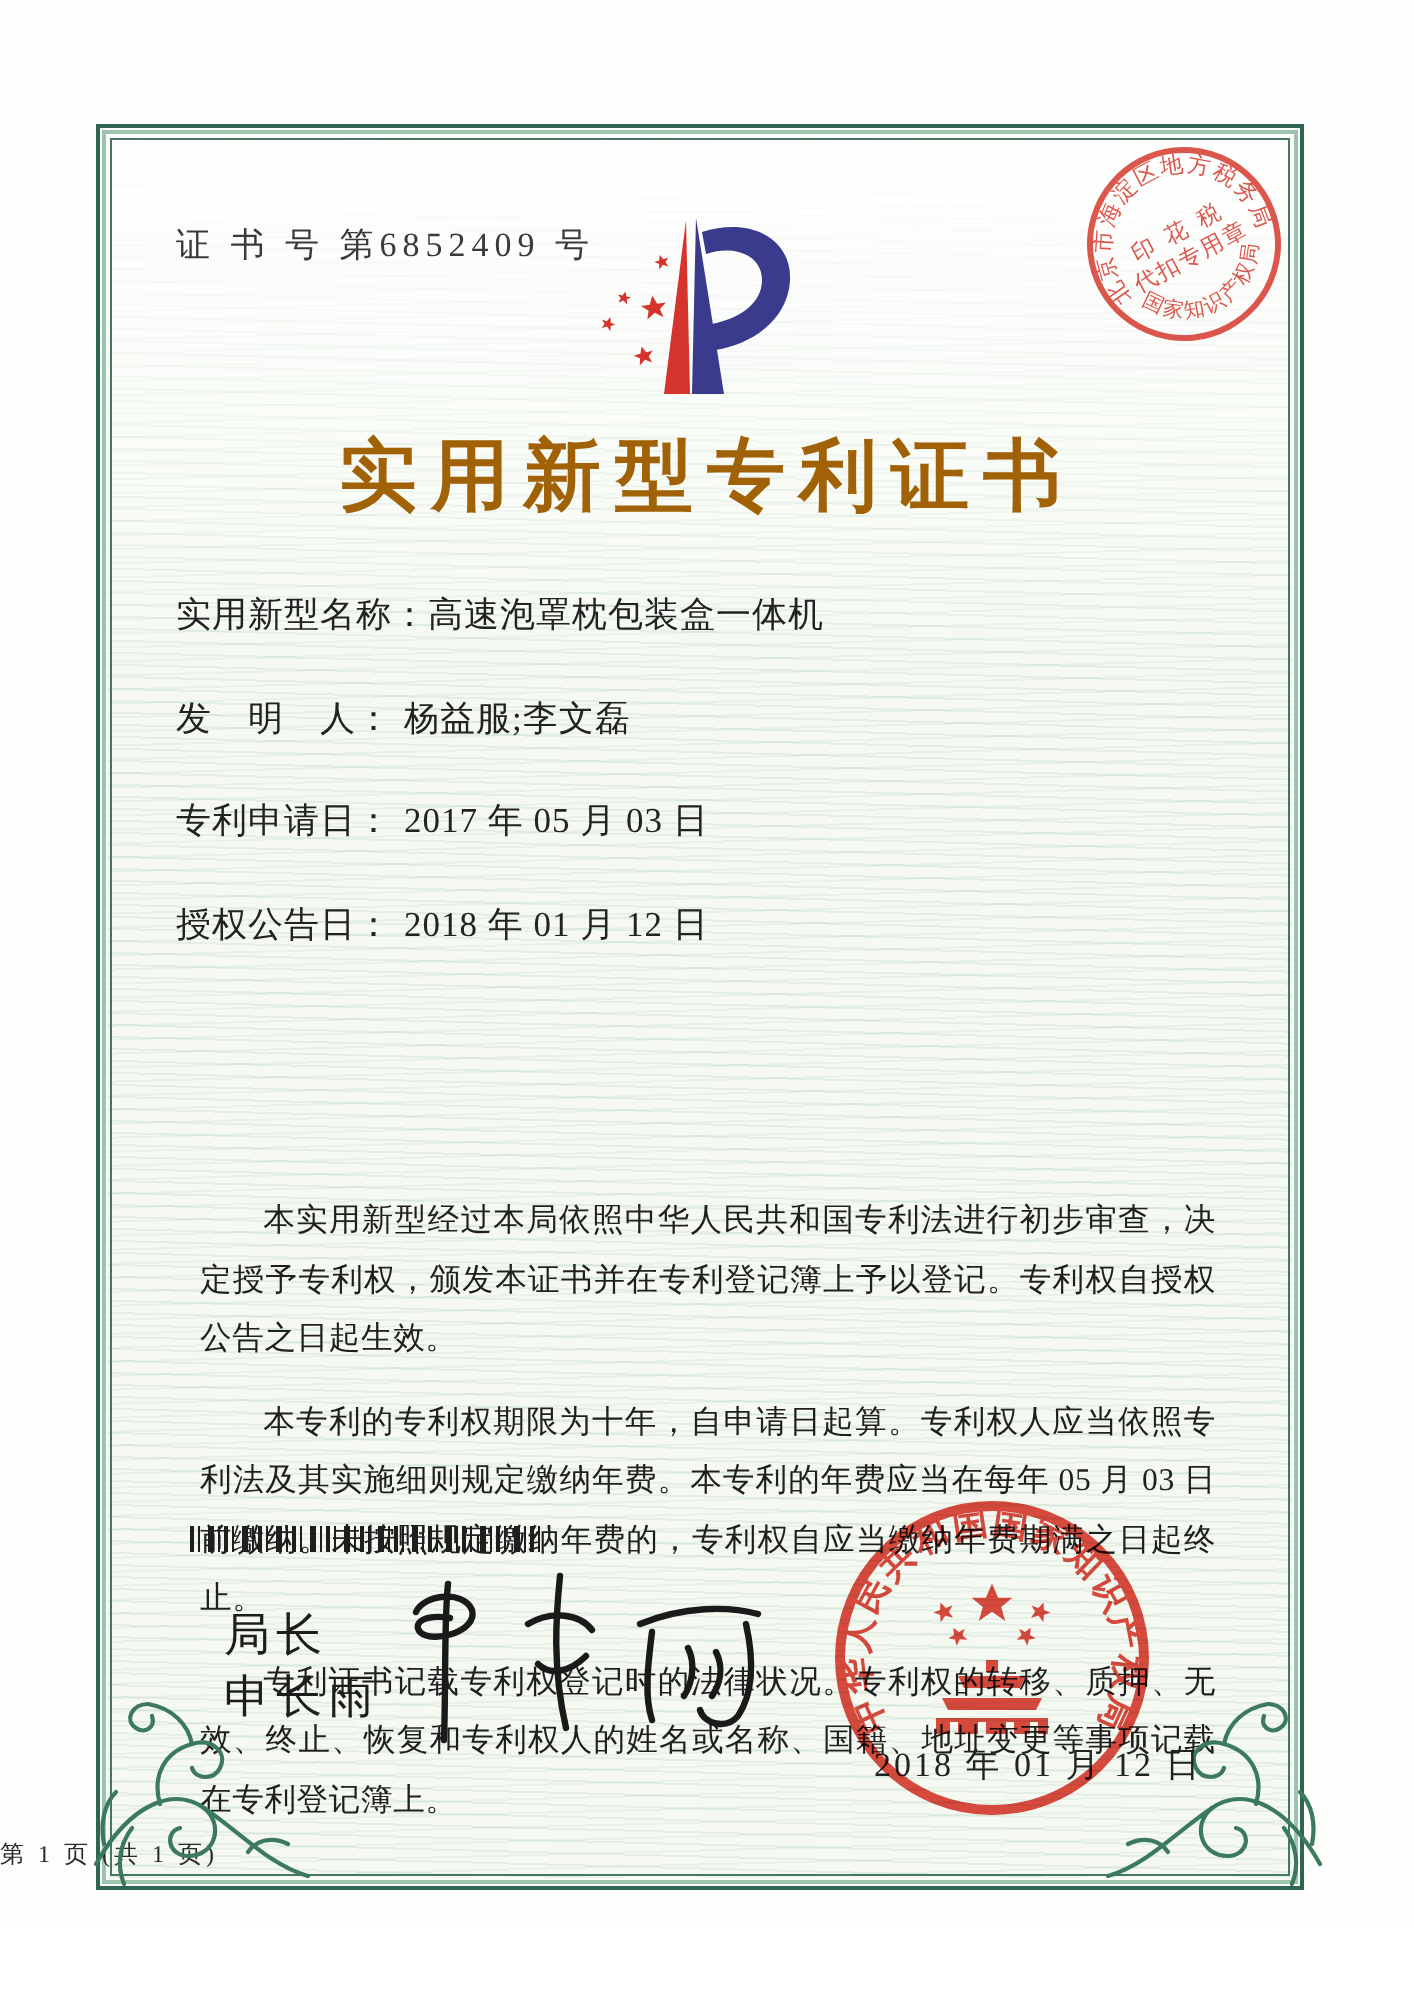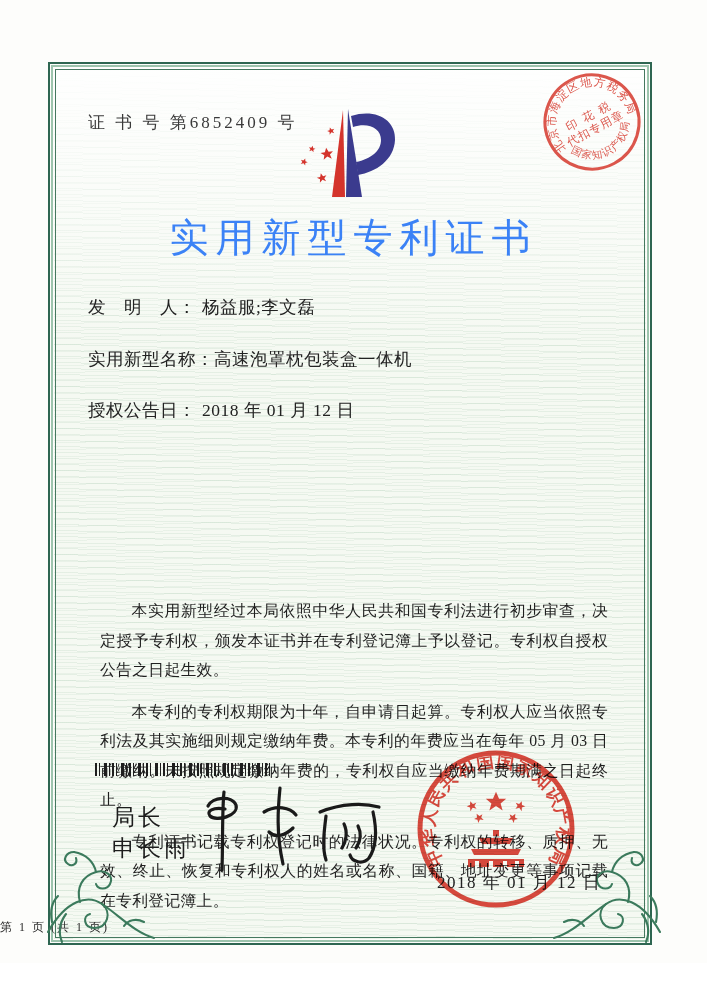--- a/index.html
+++ b/index.html
@@ -19,22 +19,22 @@
            repeating-linear-gradient(-1.5deg, rgba(125,175,140,.10) 0 1px, rgba(0,0,0,0) 1px 7px);}
 
   .flourish{position:absolute;z-index:3;}
   .flourish.right{transform:scaleX(-1);}
 
   
   .cert-no{position:absolute;left:88px;top:111px;font-size:17px;letter-spacing:3px;color:#3a3a3a;z-index:2;}
   .logo{position:absolute;left:288px;top:98px;z-index:2;}
   .tax-seal{position:absolute;left:540px;top:70px;z-index:2;transform:rotate(-28deg);opacity:.85;}
 
-  .title{position:absolute;left:0;right:0;top:211px;text-align:center;font-size:39px;font-weight:400;
-         letter-spacing:7px;color:#3b82f6;z-index:2;}
+  .title{position:absolute;left:0;right:0;top:211px;text-align:center;font-size:39px;font-weight:700;
+         letter-spacing:7px;color:#a16207;z-index:2;}
 
   
   .fields{position:absolute;left:88px;top:295px;z-index:2;font-size:17.5px;color:#222;}
   .field-row{height:51.5px;letter-spacing:.5px;}
   .field-label{display:inline-block;min-width:114px;}
 
   
   .body-text{position:absolute;left:88px;width:532px;top:584px;z-index:2;font-size:15.8px;
              line-height:29.5px;color:#1f1f1f;text-align:justify;}
   .body-text p{margin:12px;text-indent:2em;letter-spacing:.3px;}
@@ -128,24 +128,27 @@
     <path id="taxBottom" d="M20,70 A37,37 0 0 0 84,70" fill="none"></path>
     <text font-size="10.5" fill="#d63a2e" letter-spacing="1">
       <textPath href="#taxBottom" startOffset="50%" text-anchor="middle">国家知识产权局</textPath>
     </text>
   </svg>
 
   <div class="title">实用新型专利证书</div>
 
   <div class="fields">
     <div class="field-row">
+      <span class="field-label">实用新型名称：</span><span class="field-value">高速泡罩枕包装盒一体机</span>
+    </div>
+    <div class="field-row">
       <span class="field-label">发　明　人：</span><span class="field-value">杨益服;李文磊</span>
     </div>
     <div class="field-row">
-      <span class="field-label">实用新型名称：</span><span class="field-value">高速泡罩枕包装盒一体机</span>
+      <span class="field-label">专利申请日：</span><span class="field-value">2017 年 05 月 03 日</span>
     </div>
     <div class="field-row">
       <span class="field-label">授权公告日：</span><span class="field-value">2018 年 01 月 12 日</span>
     </div>
   </div>
 
   <div class="body-text">
     <p>本实用新型经过本局依照中华人民共和国专利法进行初步审查，决定授予专利权，颁发本证书并在专利登记簿上予以登记。专利权自授权公告之日起生效。</p>
     <p>本专利的专利权期限为十年，自申请日起算。专利权人应当依照专利法及其实施细则规定缴纳年费。本专利的年费应当在每年 05 月 03 日前缴纳。未按照规定缴纳年费的，专利权自应当缴纳年费期满之日起终止。</p>
     <p>专利证书记载专利权登记时的法律状况。专利权的转移、质押、无效、终止、恢复和专利权人的姓名或名称、国籍、地址变更等事项记载在专利登记簿上。</p>

